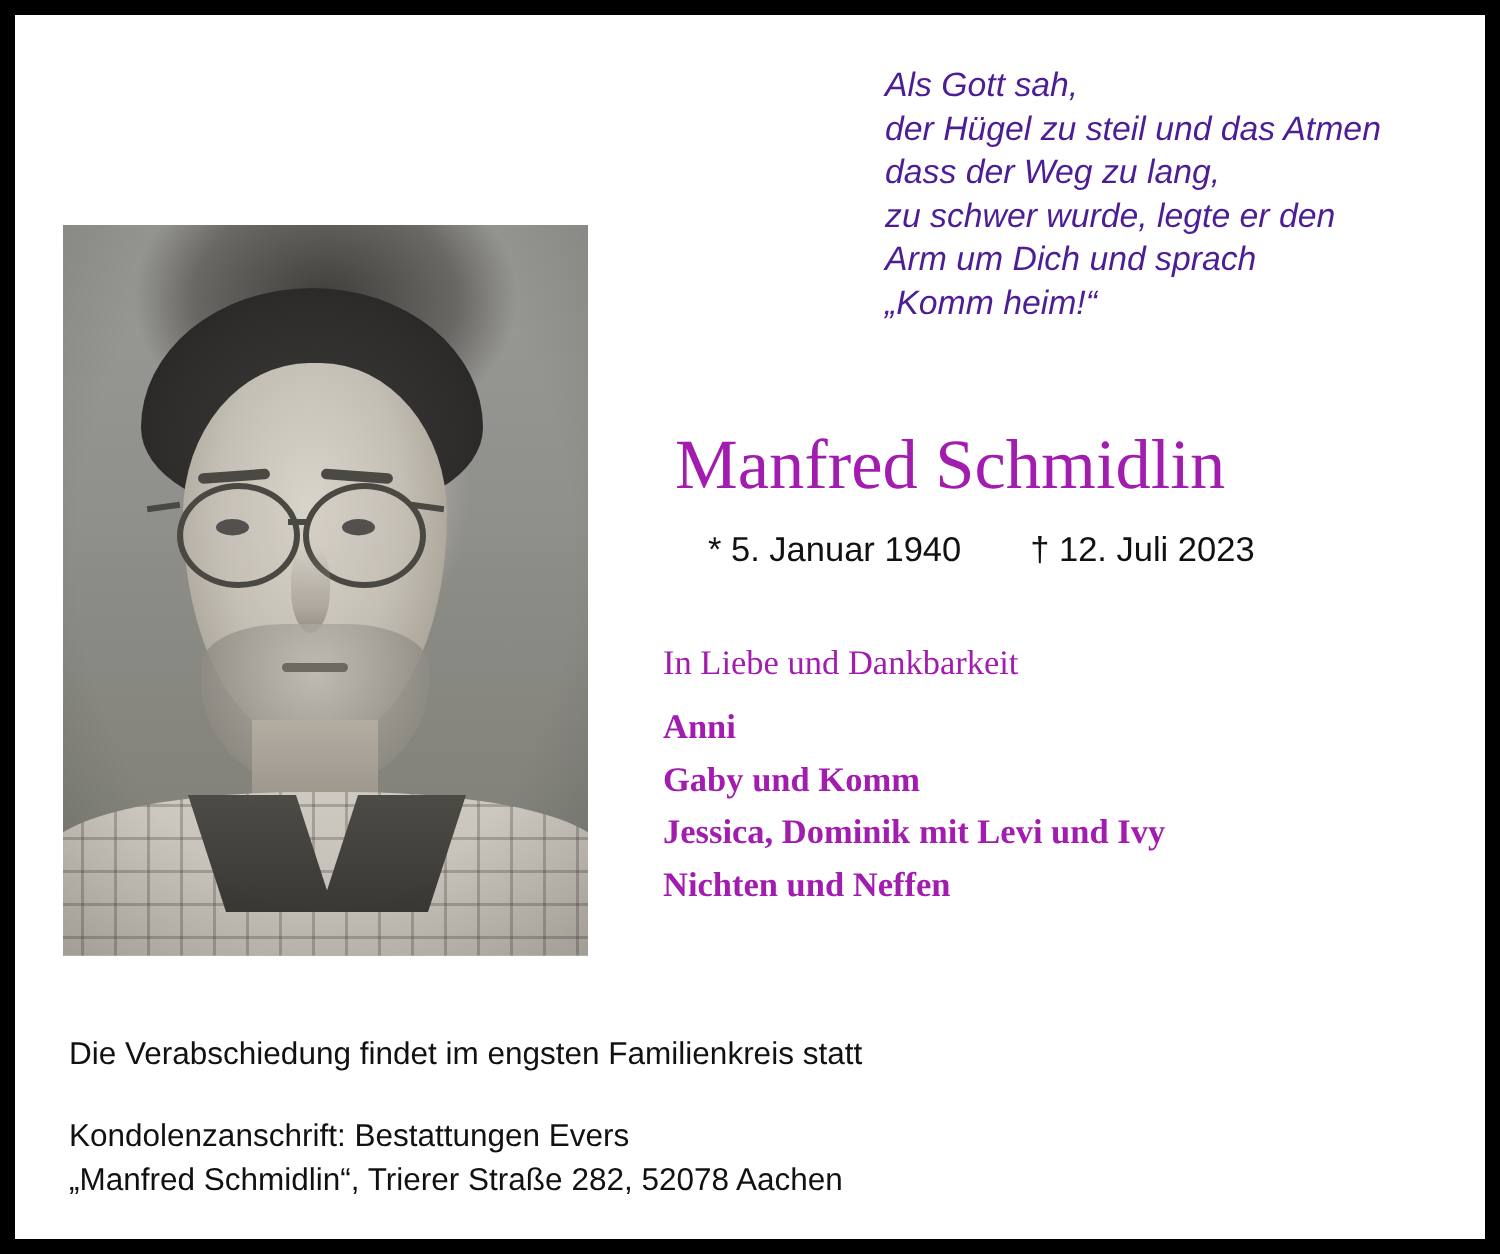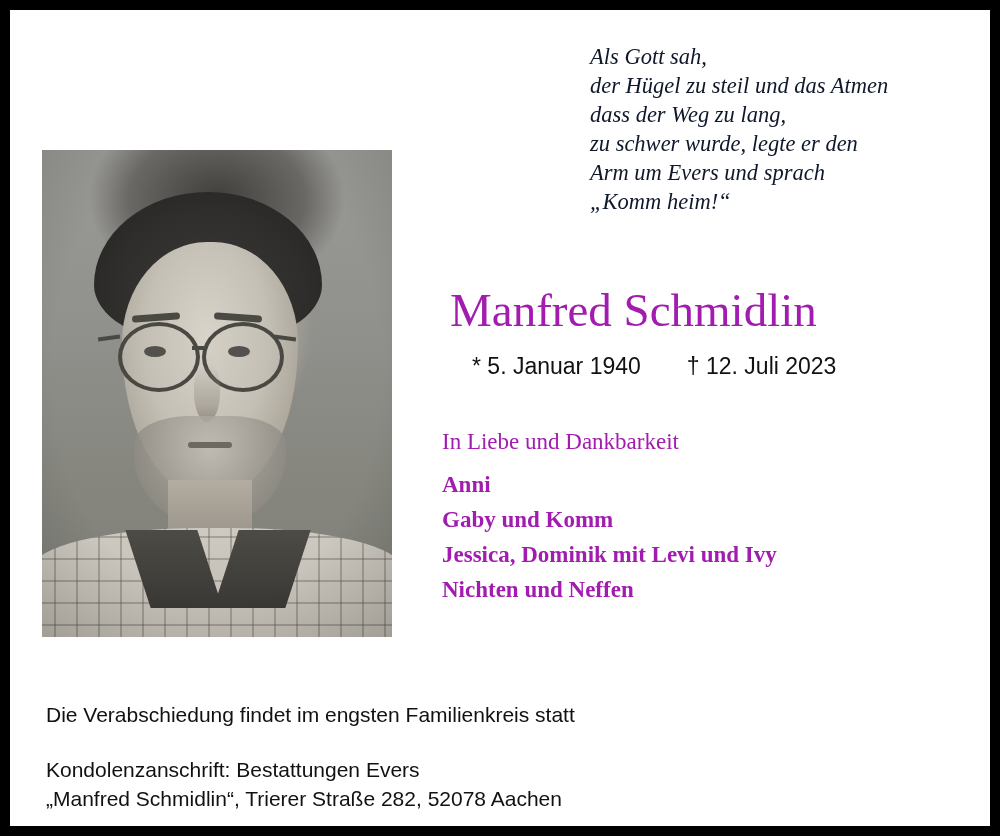--- a/index.html
+++ b/index.html
@@ -22,25 +22,25 @@
     background: #ffffff;
     box-sizing: border-box;
   }
 
   
   .poem {
     position: absolute;
     left: 580px;
     top: 32px;
     width: 390px;
-    font-family: Liberation Serif, serif;
+    font-family: Liberation Sans, sans-serif;
     font-style: italic;
     font-size: 22.5px;
     line-height: 29px;
-    color: #0f172a;
+    color: #4c1d95;
   }
   .poem div {
     white-space: nowrap;
   }
 
   
   .portrait-wrap {
     position: absolute;
     left: 32px;
     top: 140px;
@@ -226,35 +226,34 @@
   
   .footer {
     position: absolute;
     left: 36px;
     top: 678px;
     width: 930px;
     font-family: "Liberation Sans", sans-serif;
     font-size: 21px;
     line-height: 29px;
     color: #111111;
-    margin-top: 12px;
   }
   .footer .para2 { margin-top: 26px; }
 </style>
 </head>
 <body>
 
 <div class="obituary">
 
   <div class="poem">
     <div>Als Gott sah,</div>
     <div>der Hügel zu steil und das Atmen</div>
     <div>dass der Weg zu lang,</div>
     <div>zu schwer wurde, legte er den</div>
-    <div>Arm um Evers und sprach</div>
+    <div>Arm um Dich und sprach</div>
     <div>„Komm heim!“</div>
   </div>
 
   <div class="portrait-wrap">
     <div class="portrait">
       <div class="p-hair"></div>
       <div class="p-face"></div>
       <div class="p-brow-l"></div>
       <div class="p-brow-r"></div>
       <div class="p-eye-l"></div>

